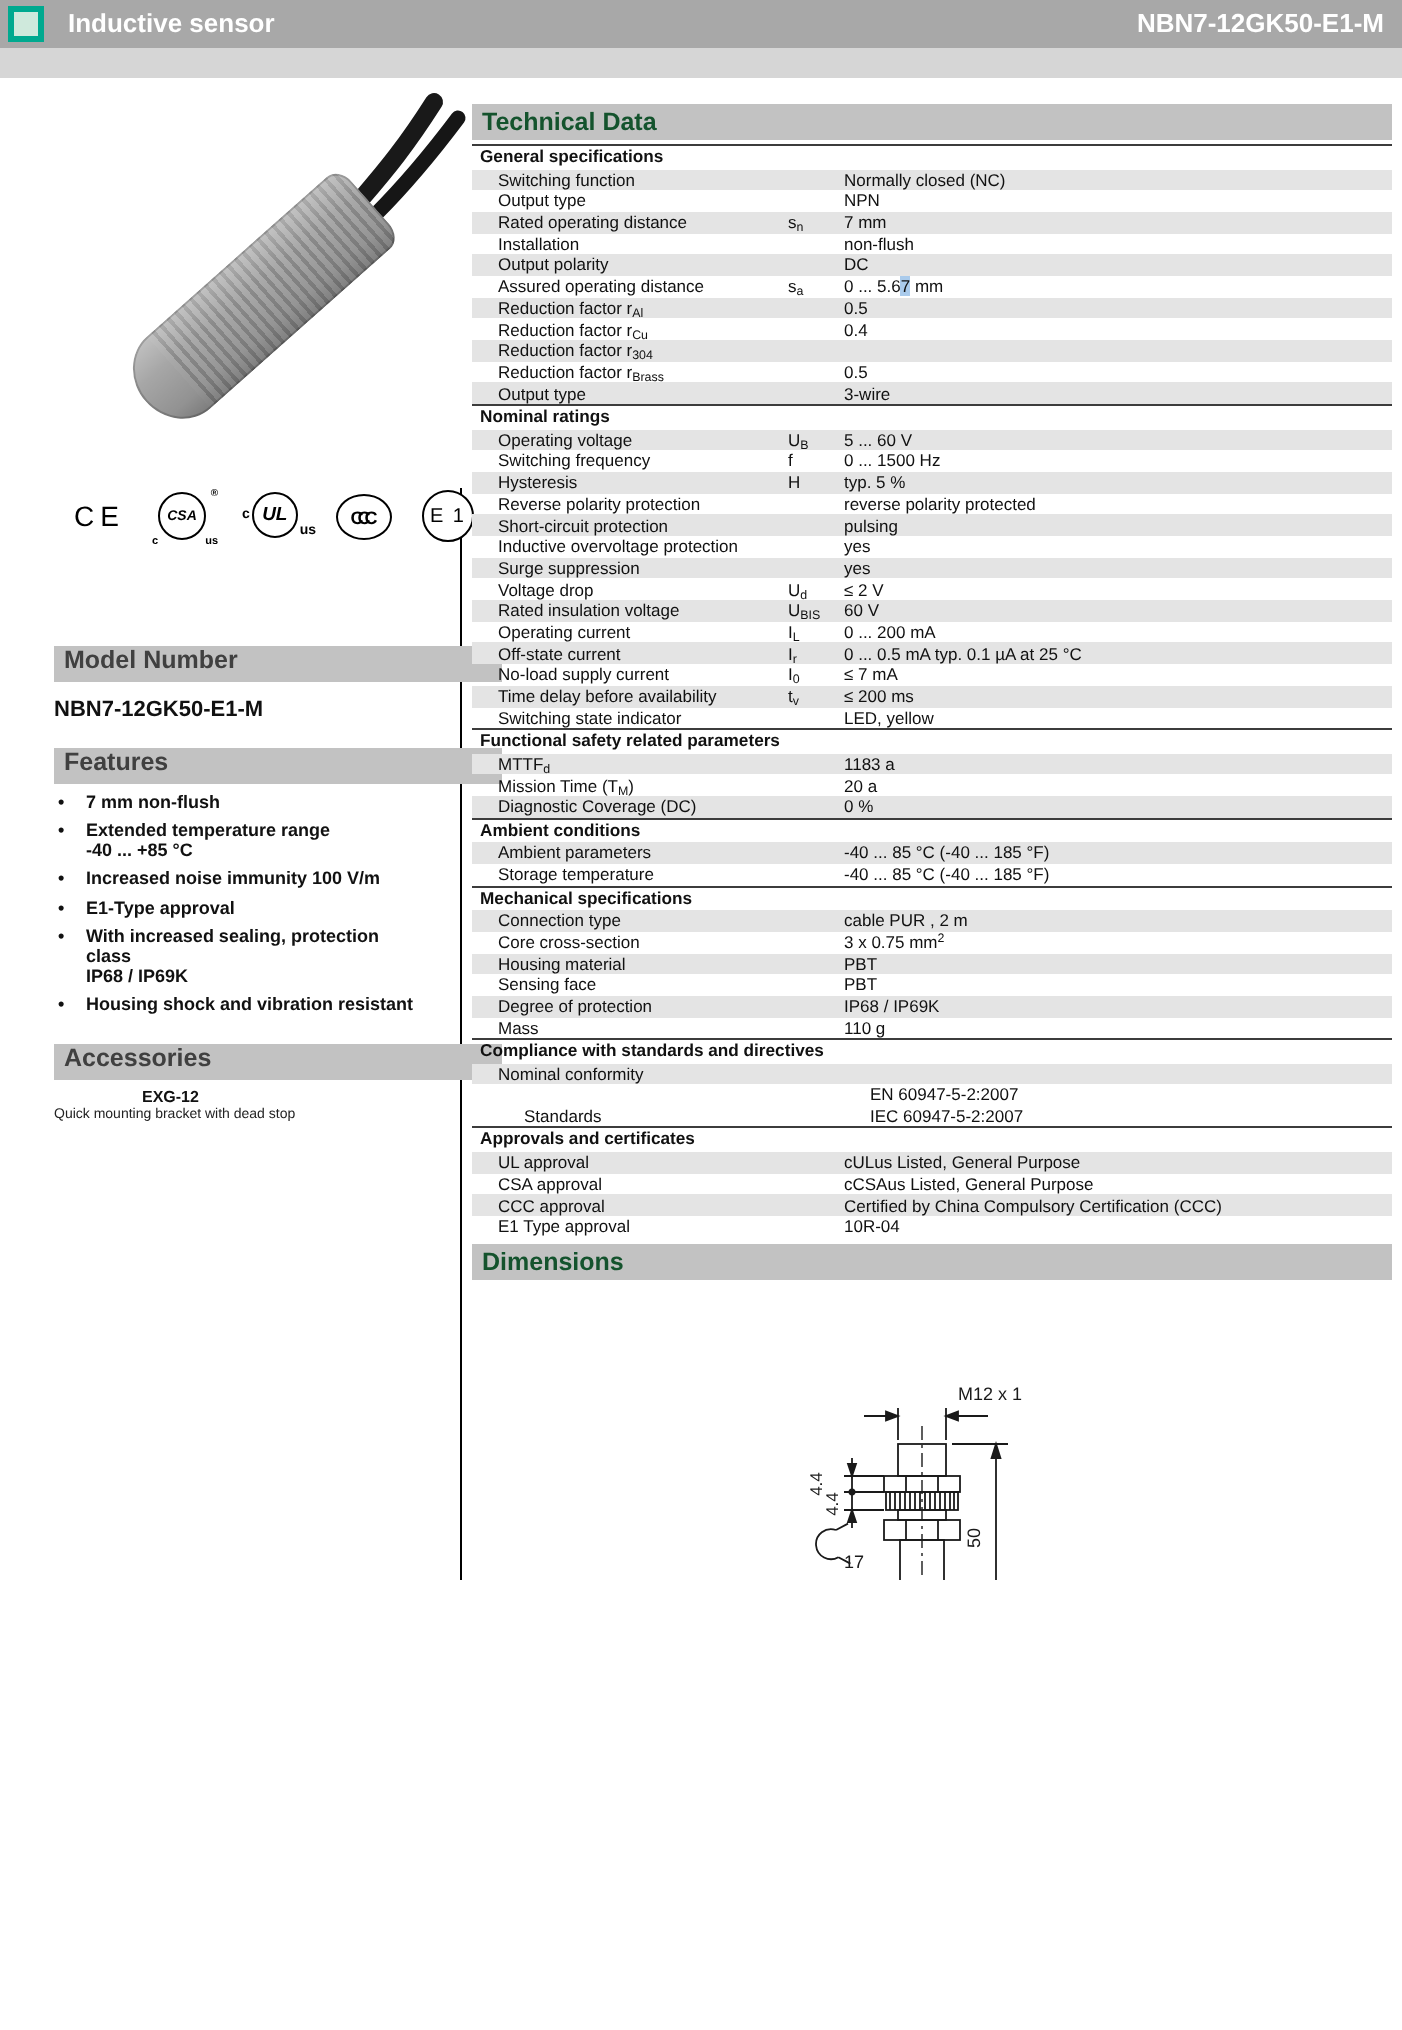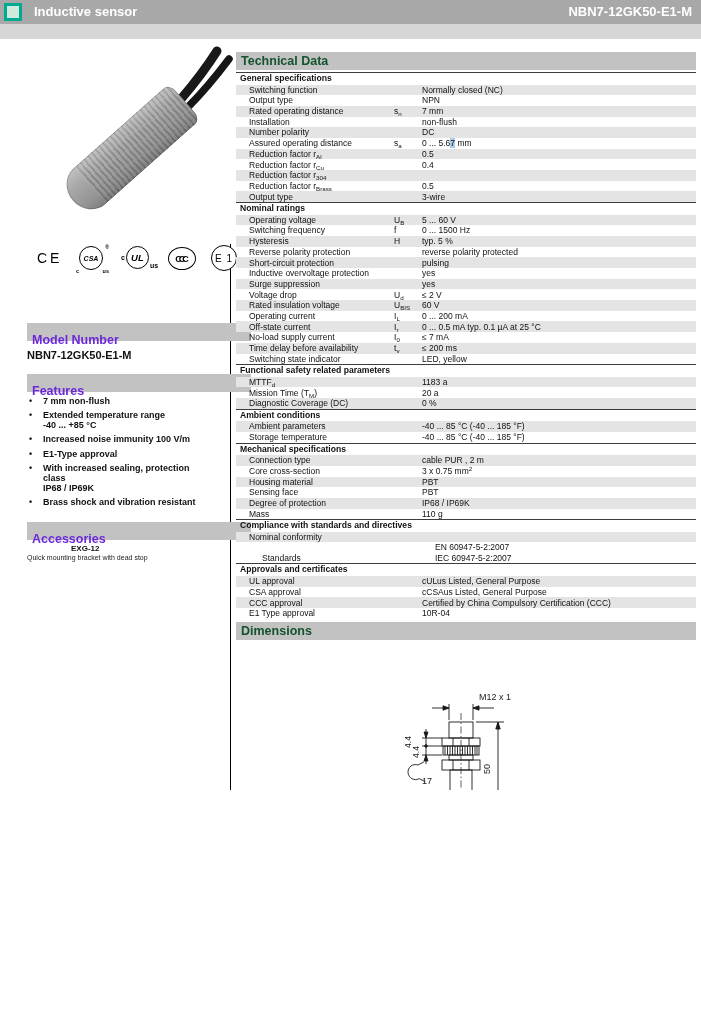--- a/index.html
+++ b/index.html
@@ -36,21 +36,21 @@
   .mark-csa .t-l{left:-3px;bottom:-2px;} .mark-csa .t-r{right:-4px;bottom:-2px;} .mark-csa .t-reg{right:-4px;top:-2px;font-size:5px;}
   .mark-ul{left:100px;top:2px;position:absolute;display:flex;align-items:center;}
   .mark-ul .pre{font-size:7px;font-weight:bold;margin-right:1px;}
   .mark-ul .mcircle{width:23px;height:23px;font-size:9.5px;font-weight:bold;font-style:italic;text-align:right;}
   .mark-ul .post{font-size:7px;font-weight:bold;margin-left:1px;align-self:flex-end;}
   .mark-ccc{left:147px;top:3px;position:absolute;}
   .mark-ccc .mcircle{width:28px;height:23px;border-radius:50%;font-size:9px;font-weight:bold;letter-spacing:-3px;padding-right:3px;}
   .mark-e1{left:190px;top:1px;position:absolute;}
   .mark-e1 .mcircle{width:26px;height:26px;font-size:10px;letter-spacing:1px;}
   .lbar{position:absolute;left:6px;width:224px;height:18px;background:#c2c2c2;box-sizing:border-box;
-        font-size:12.5px;font-weight:bold;color:#6d28d9;padding:10px 0 0 5px;}
+        font-size:12.5px;font-weight:bold;color:#404040;padding:0 0 0 5px;}
   .bar-model{top:284px;} .val-model{position:absolute;left:6px;top:310px;font-size:11px;font-weight:bold;}
   .bar-features{top:335px;}
   .features-list{position:absolute;left:6px;top:358px;width:222px;margin:0;padding:0;list-style:none;}
   .features-list li{display:flex;margin-bottom:4.5px;font-size:9px;font-weight:bold;line-height:9.8px;}
   .features-list .bull{width:14px;flex:0 0 14px;padding-left:2px;}
   .features-list .ftext{white-space:pre-line;}
   .bar-acc{top:483px;}
   .acc-name{position:absolute;left:6px;top:505px;font-size:8px;font-weight:bold;padding-left:44px;}
   .acc-desc{position:absolute;left:6px;top:515px;font-size:7px;color:#222;}
 
@@ -141,21 +141,21 @@
           <span class="ftext">E1-Type approval</span>
         </li>
         <li>
           <span class="bull">•</span>
           <span class="ftext">With increased sealing, protection
 class
 IP68 / IP69K</span>
         </li>
         <li>
           <span class="bull">•</span>
-          <span class="ftext">Brass shock and vibration resistant</span>
+          <span class="ftext">Housing shock and vibration resistant</span>
         </li>
       </ul>
 
     <div class="lbar bar-acc">Accessories</div>
     <div class="acc-name">EXG-12</div>
     <div class="acc-desc">Quick mounting bracket with dead stop</div>
   </div>
 
   <div class="rightcol">
     <div class="rbar bar-tech">Technical Data</div>
@@ -175,21 +175,21 @@
           <span class="lab">Rated operating distance</span>
           <span class="sym">s<sub>n</sub></span>
           <span class="val">7 mm</span>
         </div>
         <div class="t-row">
           <span class="lab">Installation</span>
           <span class="sym"></span>
           <span class="val">non-flush</span>
         </div>
         <div class="t-row alt">
-          <span class="lab">Number polarity</span>
+          <span class="lab">Output polarity</span>
           <span class="sym"></span>
           <span class="val">DC</span>
         </div>
         <div class="t-row">
           <span class="lab">Assured operating distance</span>
           <span class="sym">s<sub>a</sub></span>
           <span class="val">0 ... 5.6<span class="hl">7</span> mm</span>
         </div>
         <div class="t-row alt">
           <span class="lab">Reduction factor r<sub>Al</sub></span>

